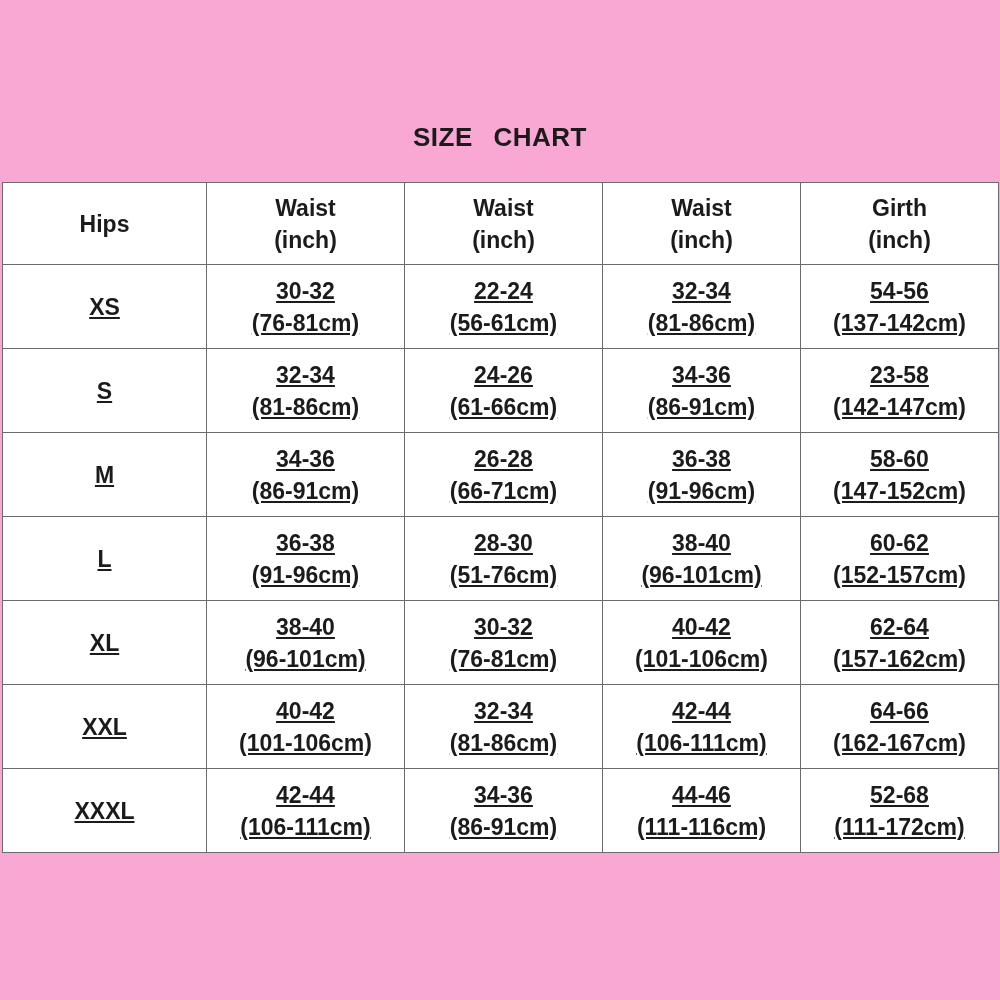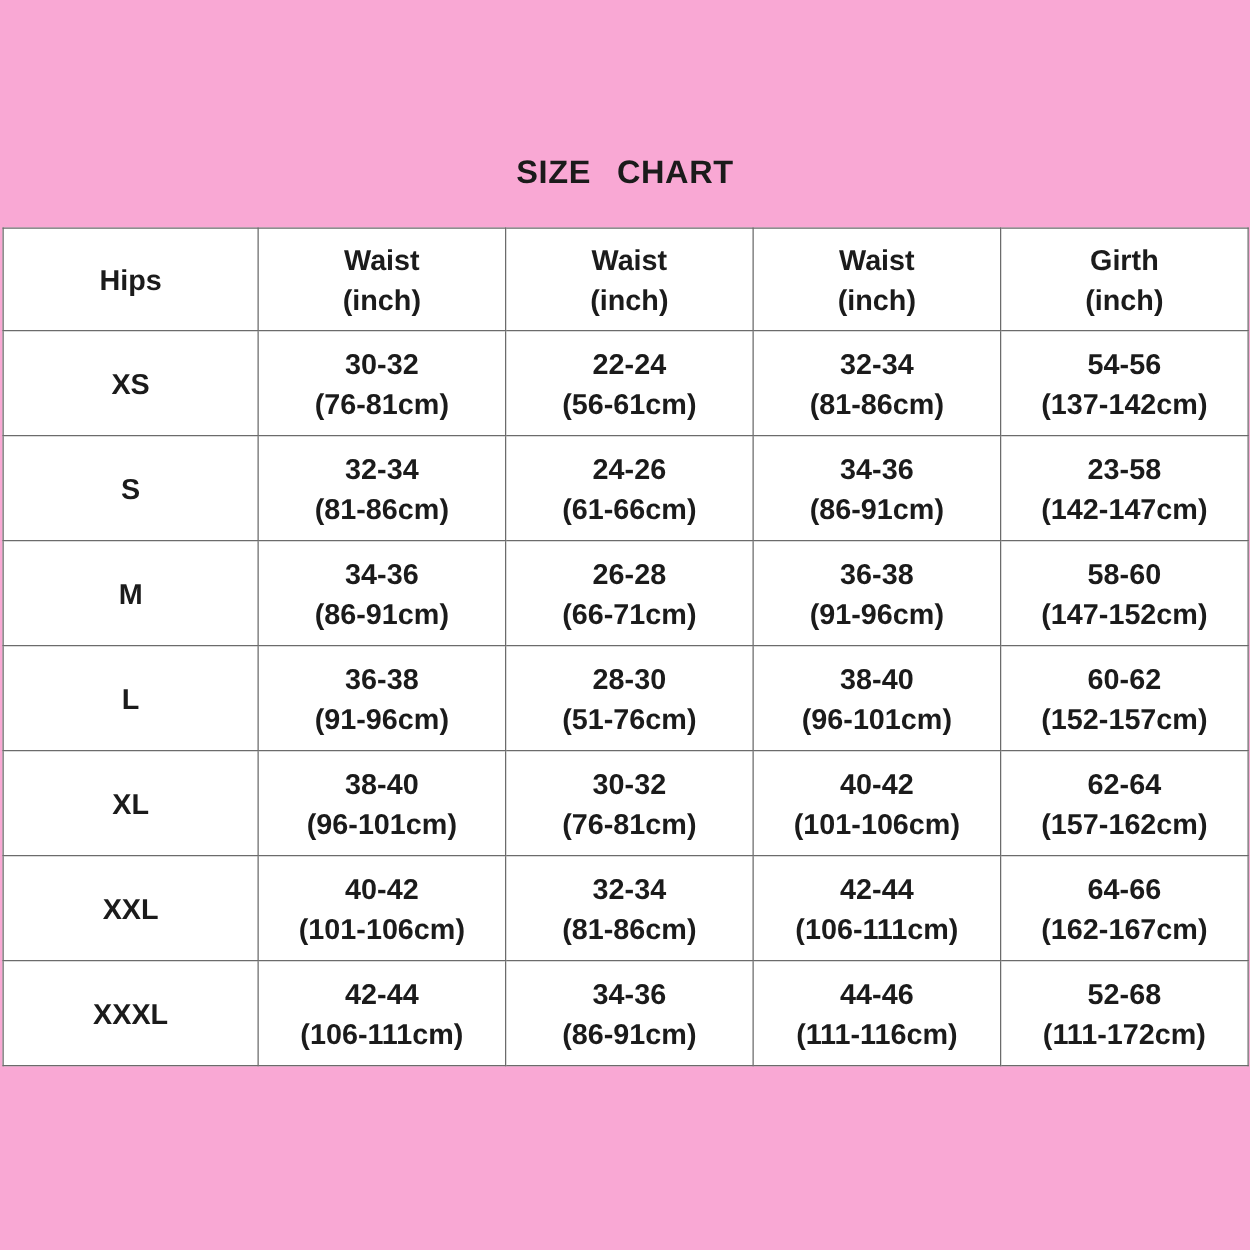--- a/index.html
+++ b/index.html
@@ -43,21 +43,21 @@
     border: 1px solid #6b6b6b;
     text-align: center;
     vertical-align: middle;
     font-weight: bold;
     font-size: 23px;
     color: #1b1b1b;
     padding: 0;
     line-height: 32px;
   }
   thead tr { height: 82px; }
-  tbody tr { height: 84px; }
+  tbody tr { height: 84px; text-decoration: underline; }
   .cell-line { display: block; }
 </style>
 </head>
 <body>
 
 <div class="page">
   <h1 class="title">SIZE CHART</h1>
   <table class="size-table">
     <colgroup>
       <col style="width:204px">

